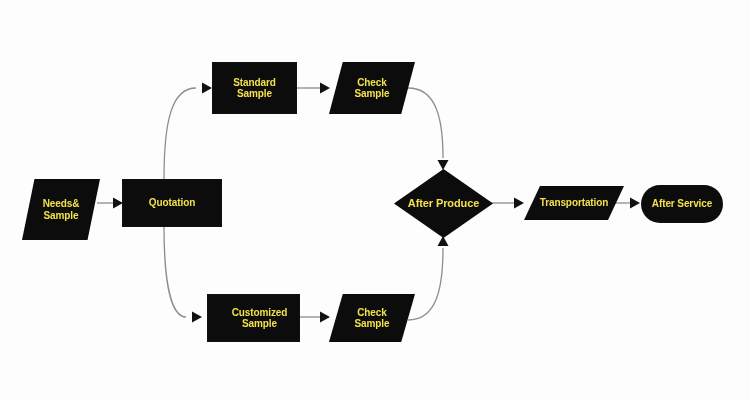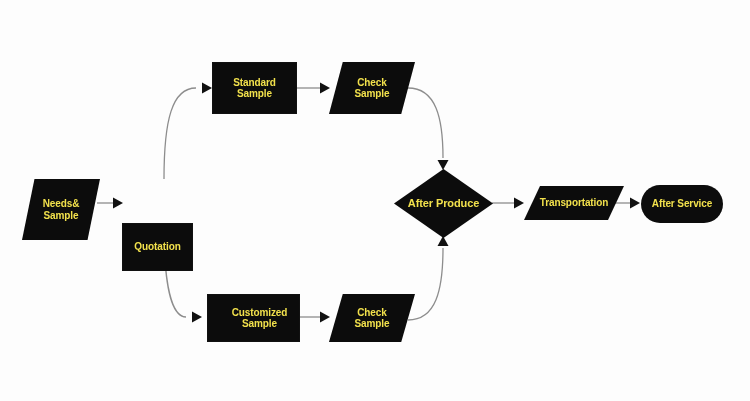--- a/index.html
+++ b/index.html
@@ -117,21 +117,21 @@
       <polygon class="arrow-head" points="630,197.5 640,203 630,208.5"></polygon>
     </g>
 
   </svg>
 
   <div class="node shape-para" style="left:22px; top:179px; width:78px; height:61px;">
     <span>Needs&amp;
 Sample</span>
   </div>
 
-  <div class="node shape-rect" style="left:122px; top:179px; width:71px; height:48px;margin-top:44px;">
+  <div class="node shape-rect" style="left:122px; top:179px; width:100px; height:48px;">
     <span>Quotation</span>
   </div>
 
   <div class="node shape-rect" style="left:212px; top:62px; width:85px; height:52px;">
     <span>Standard
 Sample</span>
   </div>
 
   <div class="node shape-para" style="left:329px; top:62px; width:86px; height:52px;">
     <span>Check

